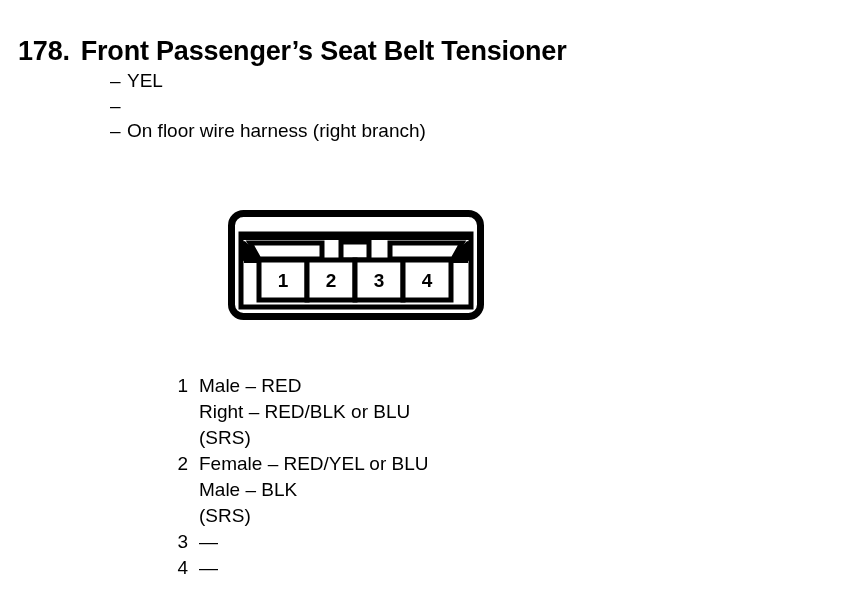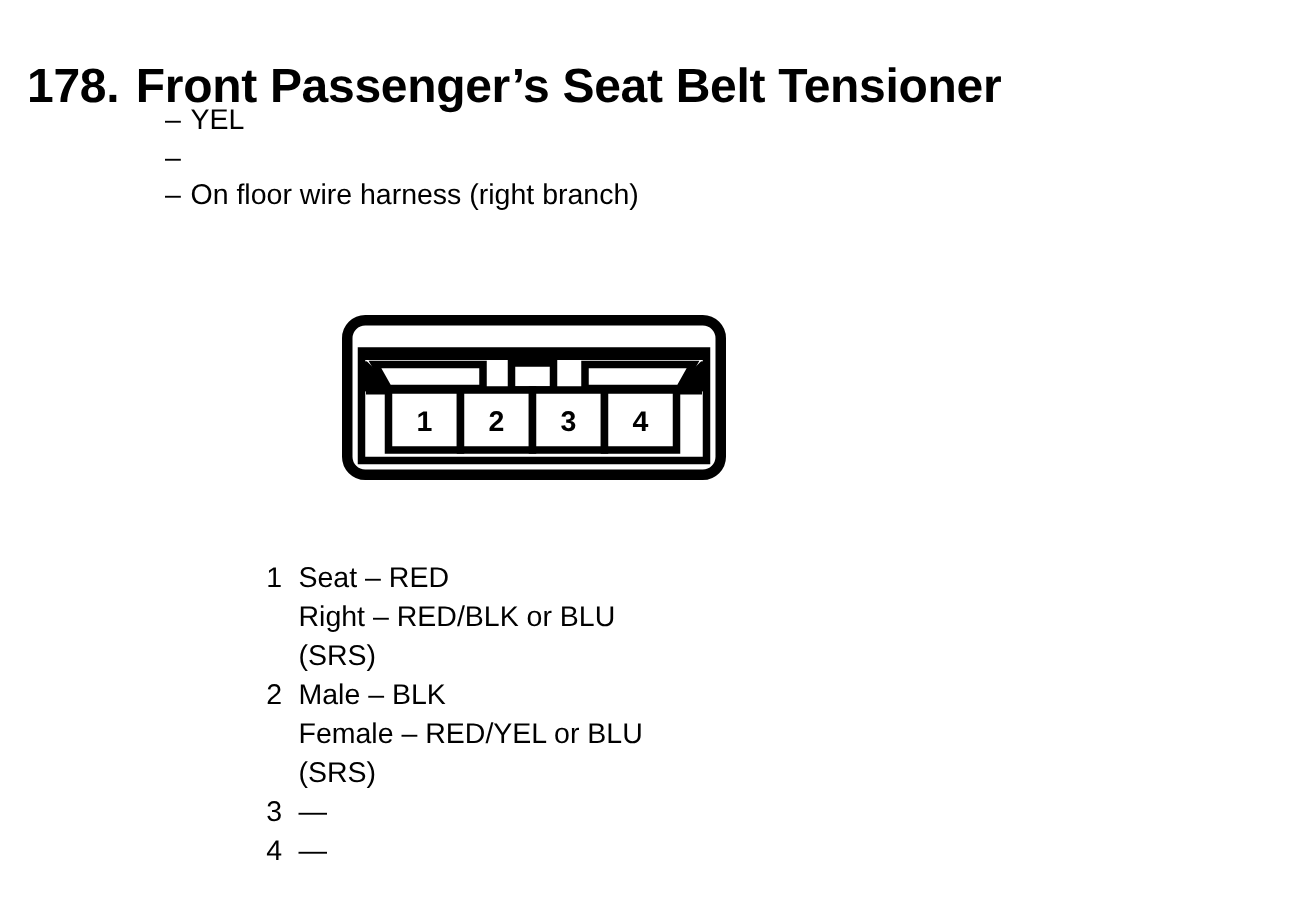--- a/index.html
+++ b/index.html
@@ -16,21 +16,21 @@
     font-family: "Liberation Sans", sans-serif;
     color: #000000;
     -webkit-font-smoothing: none;
   }
 
   
   .page-title {
     position: absolute;
     left: 18px;
     top: 19px;
-    font-size: 32px;
+    font-size: 27px;
     font-weight: bold;
     letter-spacing: -0.2px;
     white-space: nowrap;
     line-height: 1.1;
   }
   .page-title .title-num {
     display: inline-block;
     margin-right: 11px;
   }
 
@@ -156,31 +156,31 @@
     <text class="pin-num-text" x="151" y="77">3</text>
     <text class="pin-num-text" x="199" y="77">4</text>
   </svg>
 </div>
 
 <div class="pin-legend">
 
   <div class="pin-entry">
     <span class="pin-index">1</span>
     <span class="pin-lines">
-      <div class="pin-line">Seat – RED</div>
+      <div class="pin-line">Male – RED</div>
       <div class="pin-line">Right – RED/BLK or BLU</div>
       <div class="pin-line">(SRS)</div>
     </span>
   </div>
 
   <div class="pin-entry">
     <span class="pin-index">2</span>
     <span class="pin-lines">
+      <div class="pin-line">Female – RED/YEL or BLU</div>
       <div class="pin-line">Male – BLK</div>
-      <div class="pin-line">Female – RED/YEL or BLU</div>
       <div class="pin-line">(SRS)</div>
     </span>
   </div>
 
   <div class="pin-entry">
     <span class="pin-index">3</span>
     <span class="pin-lines">
       <div class="pin-line pin-emdash">—</div>
     </span>
   </div>

